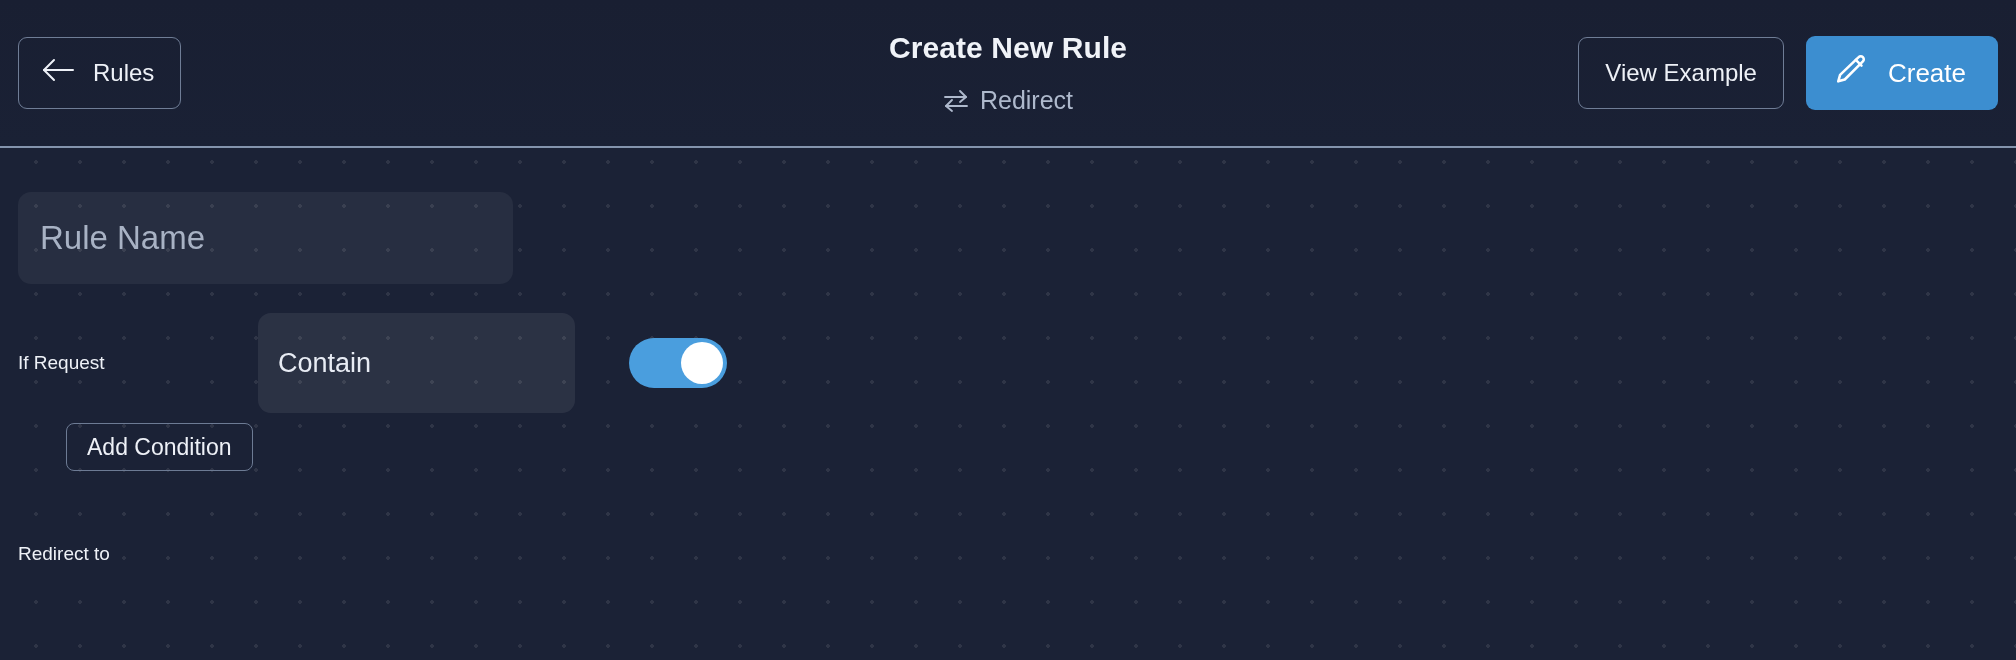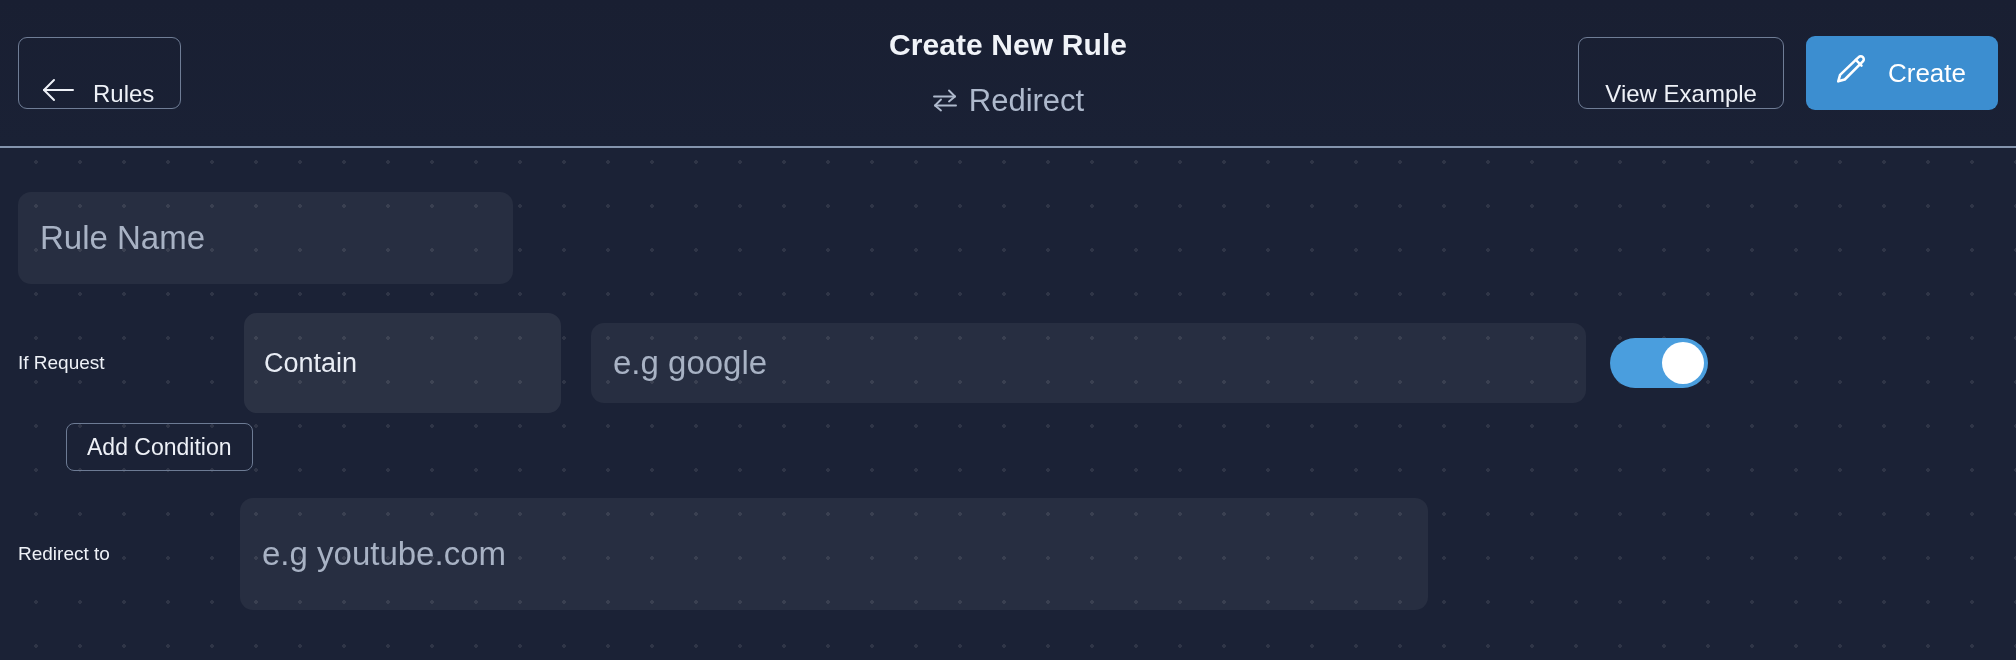--- a/index.html
+++ b/index.html
@@ -69,30 +69,30 @@
     font-size: 30px;
     font-weight: 600;
     color: #f0f3f8;
     letter-spacing: 0.1px;
   }
 
   .page-subtitle {
     display: flex;
     align-items: center;
     gap: 11px;
-    font-size: 31px;
+    font-size: 25px;
     color: #aeb9cc;
     font-weight: 400;
   }
   .page-subtitle svg { display: block; }
 
   
   .btn-outline {
     display: inline-flex;
-    align-items: flex-end;
+    align-items: center;
     gap: 18px;
     background: transparent;
     border: 1.5px solid #6f7d96;
     border-radius: 9px;
     color: #eef1f7;
     font-family: inherit;
     font-size: 24px;
     font-weight: 400;
     padding: 0 26px;
     height: 72px;
@@ -275,37 +275,31 @@
 
     <div class="field" id="if-request-row">
       <div class="row-label" style="width:240px;">If Request</div>
 
       <div style="width:317px; height:100px; flex:0 0 auto;">
         <div class="select-box">Contain</div>
       </div>
 
       <div style="width:30px; flex:0 0 auto;"></div>
 
-      <div style="width:995px; height:80px; flex:0 0 auto;">
-        <input class="input-box" type="text" placeholder="e.g google" style="">
-      </div>
 
       <div style="width:24px; flex:0 0 auto;"></div>
 
       <div class="toggle">
         <div class="knob"></div>
       </div>
     </div>
 
     <button class="btn-small-outline field" id="add-condition">
       <span>Add Condition</span>
     </button>
 
     <div class="field" id="redirect-row">
       <div class="row-label" style="width:222px;">Redirect to</div>
 
-      <div style="width:1188px; height:112px; flex:0 0 auto;">
-        <input class="input-box" type="text" placeholder="e.g youtube.com" style="">
-      </div>
     </div>
 
   </div>
 </div>
 
 </body></html>

